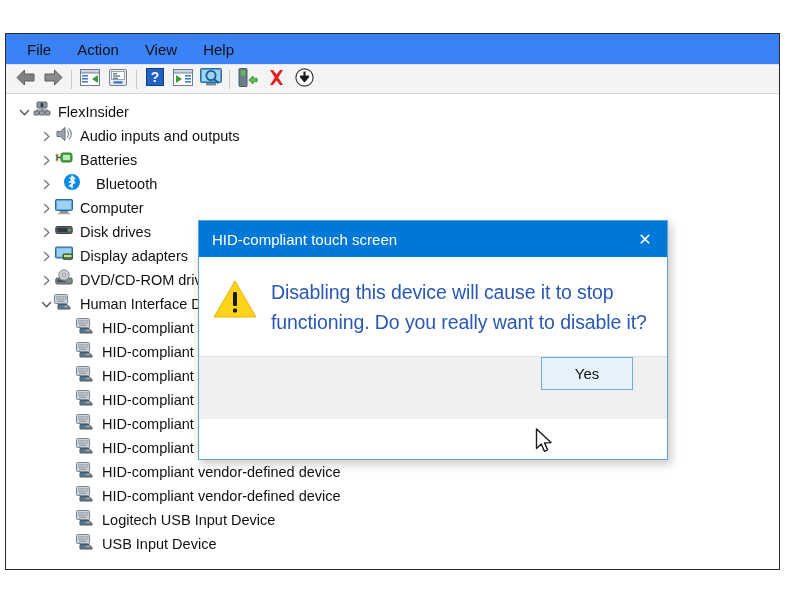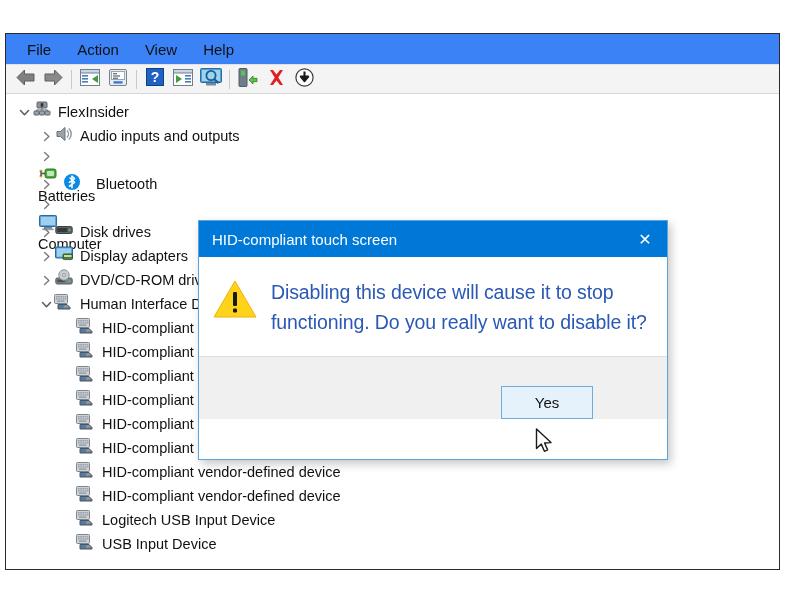--- a/index.html
+++ b/index.html
@@ -133,25 +133,24 @@
     color:#2a58b5;
     font-size:19.5px;
     line-height:30px;
     letter-spacing:-0.1px;
   }
   #dlg-footer{
     height:63px;
     background:#f0f0f0;
     border-top:1px solid #dfdfdf;
     display:flex;
-    align-items:flex-end;
+    align-items:flex-start;
     justify-content:flex-end;
-    padding-right:16px;
+    padding-right:24px;
     box-sizing:border-box;
-    gap:48px;
   }
   .dlg-btn{
     width:92px;height:33px;
     font-size:15px;
     font-family:"Liberation Sans", sans-serif;
     display:flex;align-items:center;justify-content:center;
     box-sizing:border-box;
     cursor:default;
     color:#111111;
   }
@@ -325,21 +324,21 @@
         </span>
         <span class="ticon">
           <svg width="18" height="18" viewBox="0 0 18 18">
             <path d="M2 6.5 L5.5 6.5 L10 2.5 L10 15.5 L5.5 11.5 L2 11.5 Z" fill="#9ba2a9" stroke="#6a7178" stroke-linejoin="round"></path>
             <path d="M12 5.5 A5 5 0 0 1 12 12.5" fill="none" stroke="#8e959c" stroke-width="1.4"></path>
             <path d="M13.8 3.4 A7.6 7.6 0 0 1 13.8 14.6" fill="none" stroke="#8e959c" stroke-width="1.4"></path>
           </svg>
         </span>
         <span class="tlabel">Audio inputs and outputs</span>
       </div>
-      <div class="row" style="padding-left: 32px; flex-direction: column;">
+      <div class="row" style="padding-left: 32px;">
         <span class="twisty">
           <svg width="11" height="11" viewBox="0 0 11 11">
             <path d="M3.6 1.5 L7.9 5.5 L3.6 9.5" fill="none" stroke="#7a7a7a" stroke-width="1.4" stroke-linecap="round" stroke-linejoin="round"></path>
           </svg>
         </span>
         <span class="ticon">
           <svg width="18" height="18" viewBox="0 0 18 18">
             <rect x="6" y="4" width="11" height="9" rx="2" fill="#49a83f" stroke="#2f7a27"></rect>
             <rect x="8" y="6" width="7" height="5" rx="1" fill="#bfe9b8"></rect>
             <path d="M6 8.5 L2 8.5" stroke="#4d5258" stroke-width="1.6"></path>
@@ -358,21 +357,21 @@
         </span>
         <span class="ticon">
           <svg width="18" height="18" viewBox="0 0 18 18">
             <circle cx="9" cy="9" r="8" fill="#0b8ae3"></circle>
             <path d="M7 5 L11.6 9.3 L7 13.3 M9 3.2 L9 14.8 M11.6 9.3 L6.4 13" fill="none" stroke="#ffffff" stroke-width="1.5" stroke-linejoin="round" stroke-linecap="round"></path>
             <path d="M9 3.2 L11.6 5.6 L6.4 9.3" fill="none" stroke="#ffffff" stroke-width="1.5" stroke-linejoin="round" stroke-linecap="round"></path>
           </svg>
         </span>
         <span class="tlabel">Bluetooth</span>
       </div>
-      <div class="row" style="padding-left: 32px; flex-direction: column;">
+      <div class="row" style="padding-left: 32px;">
         <span class="twisty">
           <svg width="11" height="11" viewBox="0 0 11 11">
             <path d="M3.6 1.5 L7.9 5.5 L3.6 9.5" fill="none" stroke="#7a7a7a" stroke-width="1.4" stroke-linecap="round" stroke-linejoin="round"></path>
           </svg>
         </span>
         <span class="ticon">
           <svg width="18" height="18" viewBox="0 0 18 18">
             <rect x="0.5" y="2.5" width="17" height="11" rx="1" fill="#4c97d6" stroke="#2b6b9e"></rect>
             <rect x="1.8" y="3.8" width="14.4" height="8.4" fill="#9fd0f0"></rect>
             <rect x="5" y="14" width="8" height="2" fill="#7c858d"></rect>

